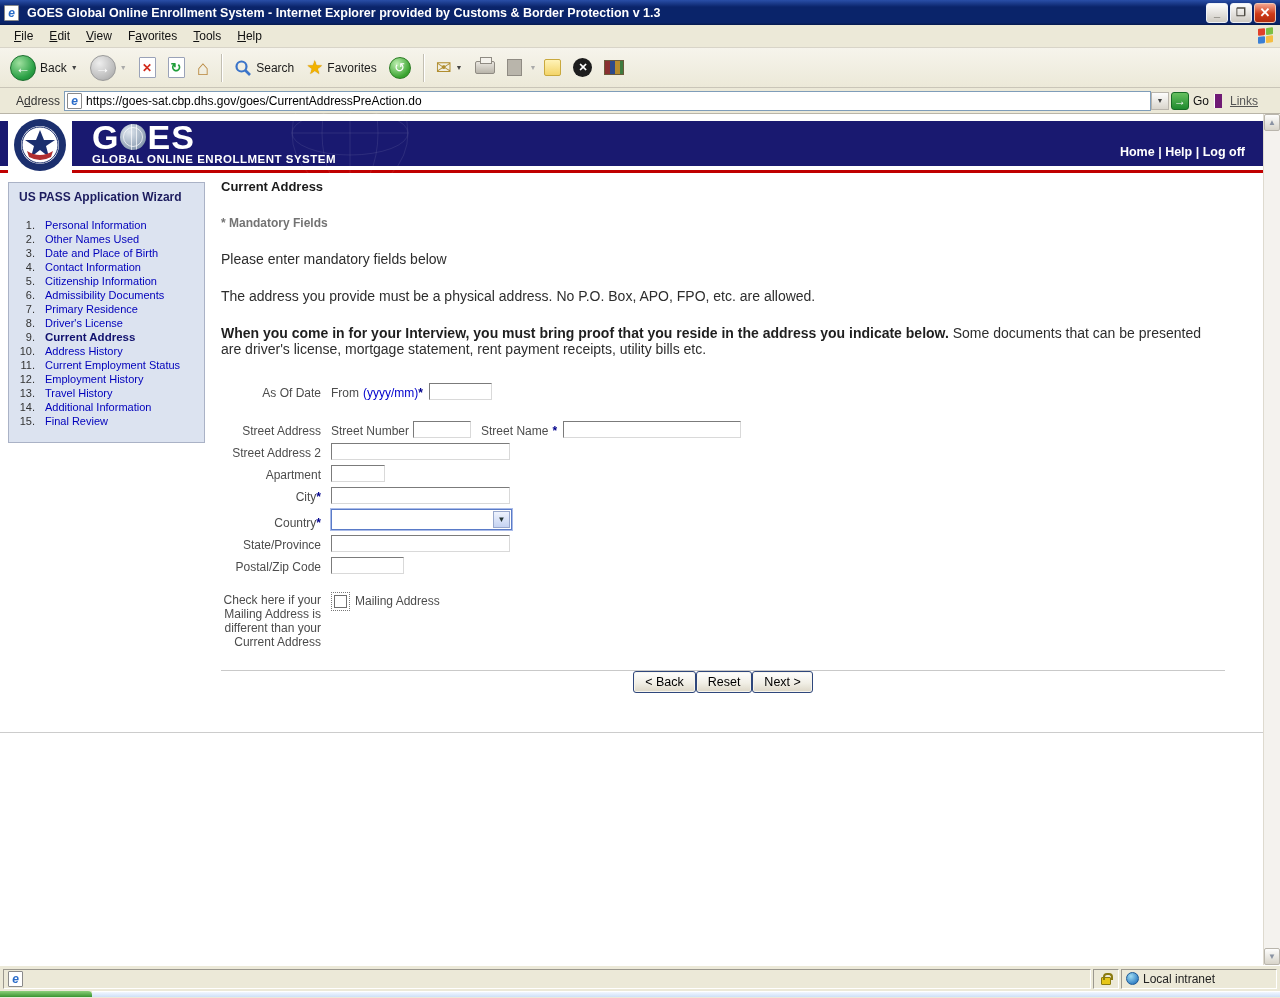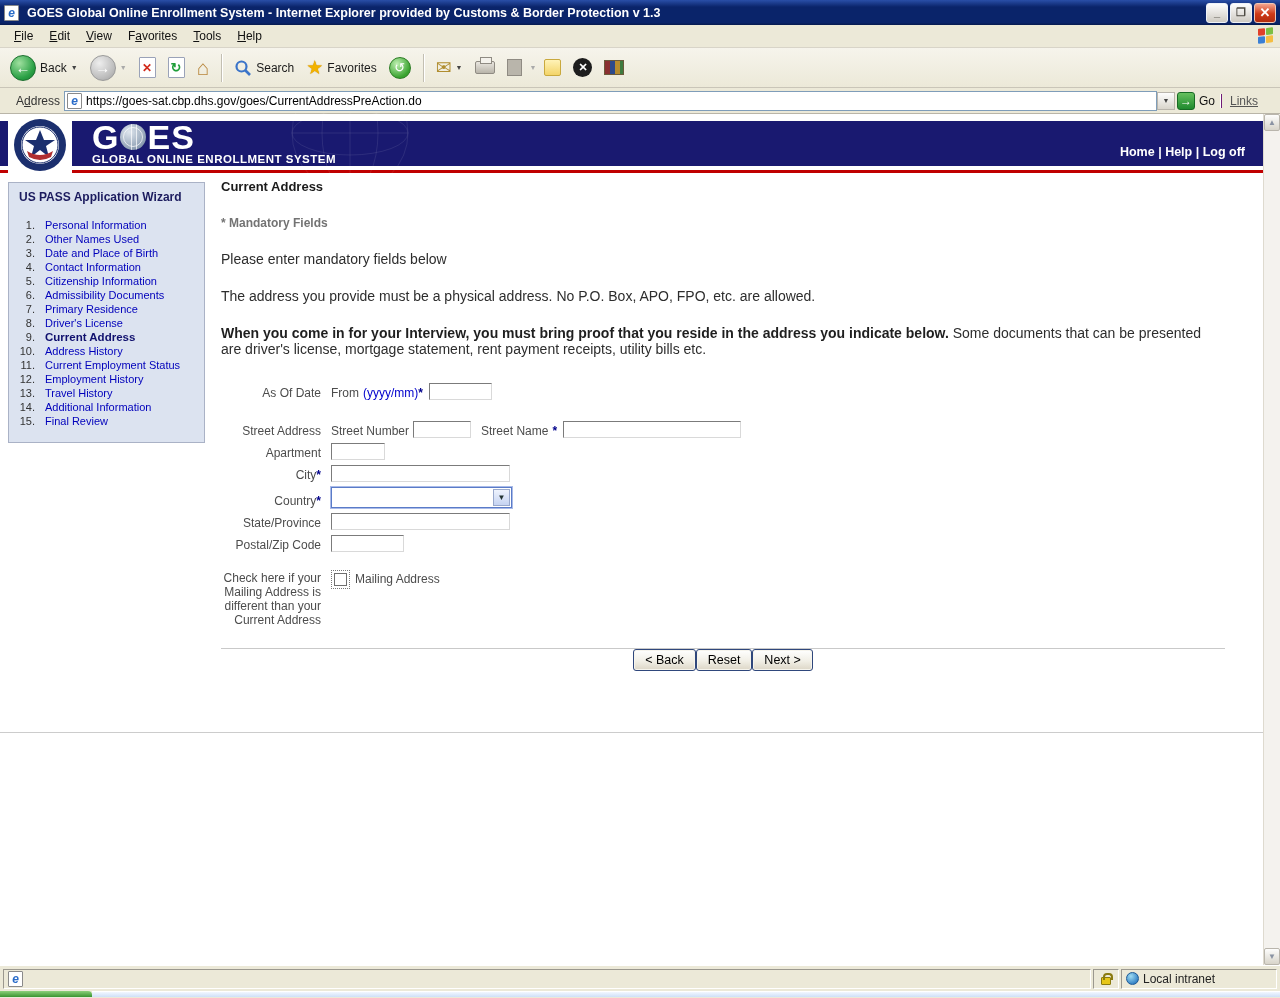--- a/index.html
+++ b/index.html
@@ -77,21 +77,21 @@
   .addr-label u{text-decoration:underline;}
   .addr-field { flex:1; height:20px; background:#fff; border:1px solid #7f9db9;
     display:flex; align-items:center; padding:0 2px; gap:4px; }
   .addr-url { font-size:12px; color:#000; flex:1; white-space:nowrap; overflow:hidden; }
   .addr-dd { width:18px; height:18px; display:flex; align-items:center; justify-content:center;
     background:linear-gradient(#fdfdfd,#d9d5cc); border:1px solid #b9b5ac; }
   .go-btn { display:flex; align-items:center; gap:4px; padding:1px 6px 1px 2px; }
   .go-sq { width:18px; height:18px; border-radius:3px; background:linear-gradient(#66c05e,#1f8a2e); border:1px solid #176a24;
     color:#fff; display:flex; align-items:center; justify-content:center; font-weight:bold; font-size:12px; }
   .go-txt { font-size:12px; color:#111; }
-  .links-lbl { font-size:12px; color:#555; padding:0 10px 0 8px; border-left:1px solid #701a75; box-shadow:-1px 0 0 #fff;text-decoration:underline; }
+  .links-lbl { font-size:12px; color:#555; padding:0 10px 0 8px; border-left:7px solid #701a75; box-shadow:-1px 0 0 #fff;text-decoration:underline; }
 
   
   .viewport { height:851px; background:#fff; position:relative; }
   .scrollbar { position:absolute; top:0; right:0; bottom:0; width:17px; background:#f4f2ee;
     border-left:1px solid #dedacf; display:flex; flex-direction:column; justify-content:space-between; }
   .sb-btn { height:17px; background:linear-gradient(#fdfdfc,#d8d4ca); border:1px solid #b9b5ac; border-radius:2px;
     display:flex; align-items:center; justify-content:center; font-size:8px; color:#8a93a3; }
   .page { margin-right:17px; height:100%; display:flex; flex-direction:column; }
 
   
@@ -399,20 +399,24 @@
             <span class="flabel">Street Address</span>
             <span class="inline-lbl">Street Number</span>
             <input class="txt w58" type="text" style="">
             <span style="width:10px"></span>
             <span class="inline-lbl">Street Name</span>
             <span class="navy-star">*</span>
             <span style="width:6px"></span>
             <input class="txt w178" type="text" style="">
           </div>
 
+          <div class="frow">
+            <span class="flabel">Street Address 2</span>
+            <input class="txt w179" type="text" style="">
+          </div>
 
           <div class="frow">
             <span class="flabel">Apartment</span>
             <input class="txt w54" type="text" style="">
           </div>
 
           <div class="frow">
             <span class="flabel"><span>City</span><span class="navy-star">*</span></span>
             <input class="txt w179" type="text" style="">
           </div>

